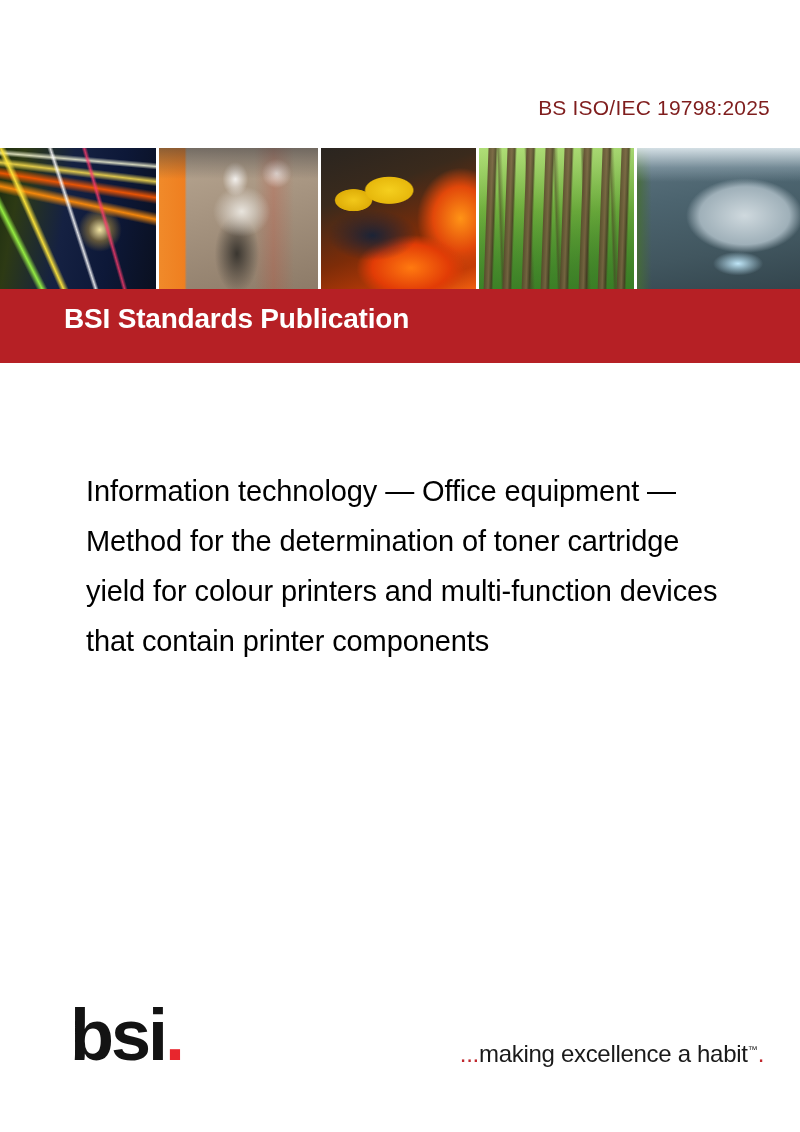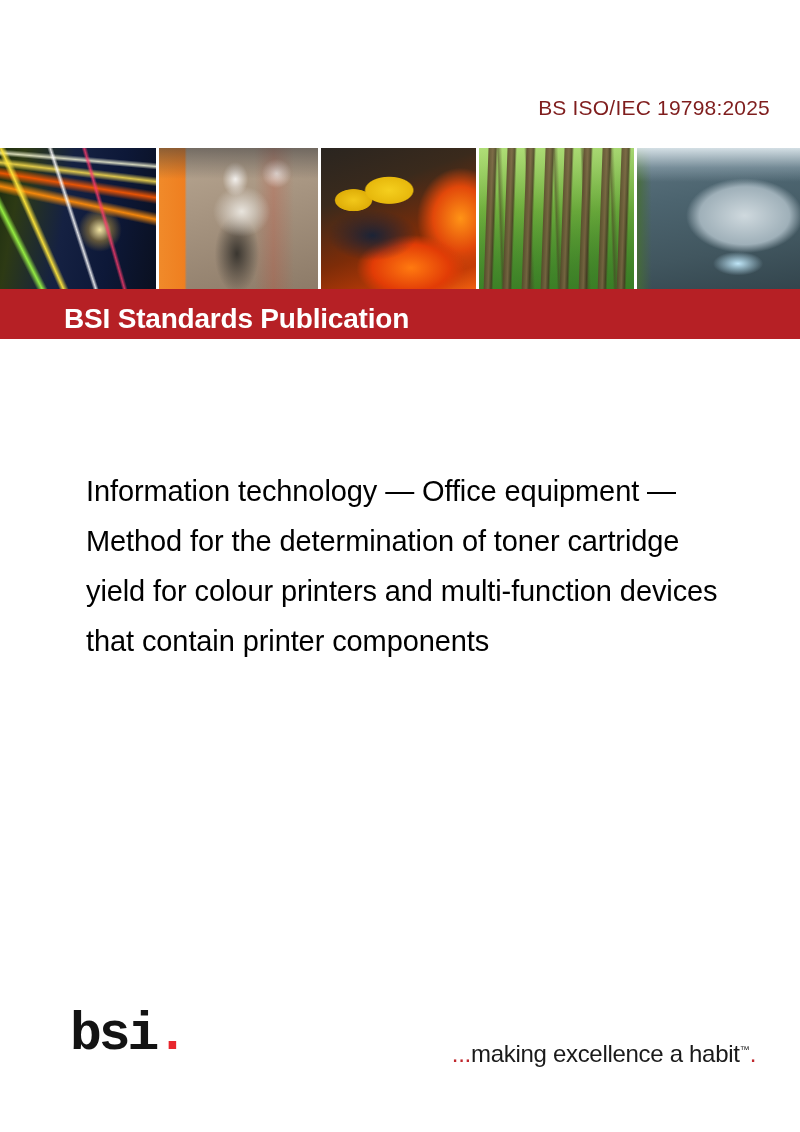--- a/index.html
+++ b/index.html
@@ -113,21 +113,21 @@
       linear-gradient(90deg, rgba(70,110,50,.85) 0%, rgba(70,110,50,0) 9%),
       linear-gradient(170deg, #5e7581 0%, #4c646f 35%, #41565f 70%, #33454d 100%);
   }
 
   
   .red-banner {
     position: absolute;
     top: 289px;
     left: 0;
     width: 800px;
-    height: 50px;
+    height: 74px;
     background: #b62025;
   }
   .banner-title {
     position: absolute;
     left: 64px;
     top: 14px;
     font-size: 28px;
     font-weight: bold;
     color: #ffffff;
     letter-spacing: -0.2px;
@@ -147,32 +147,32 @@
     color: #000000;
     white-space: nowrap;
     letter-spacing: -0.1px;
   }
 
   
   .logo {
     position: absolute;
     left: 70px;
     top: 1004px;
-    font-size: 53px;
+    font-size: 72px;
     font-weight: bold;
     letter-spacing: -3px;
     line-height: 62px;
     color: #131313;
-    font-family: Liberation Mono, monospace;
+    font-family: Liberation Sans, sans-serif;
   }
   .logo .dot { color: #e8262d; }
 
   .tagline {
     position: absolute;
-    right: 44px;
+    right: 36px;
     top: 1036px;
     font-size: 24px;
     line-height: 28px;
     color: #1a1a1a;
     white-space: nowrap;
     letter-spacing: -0.3px;
   }
   .tagline .lead { color: #c0272d; }
   .tagline .tm {
     font-size: 10px;

